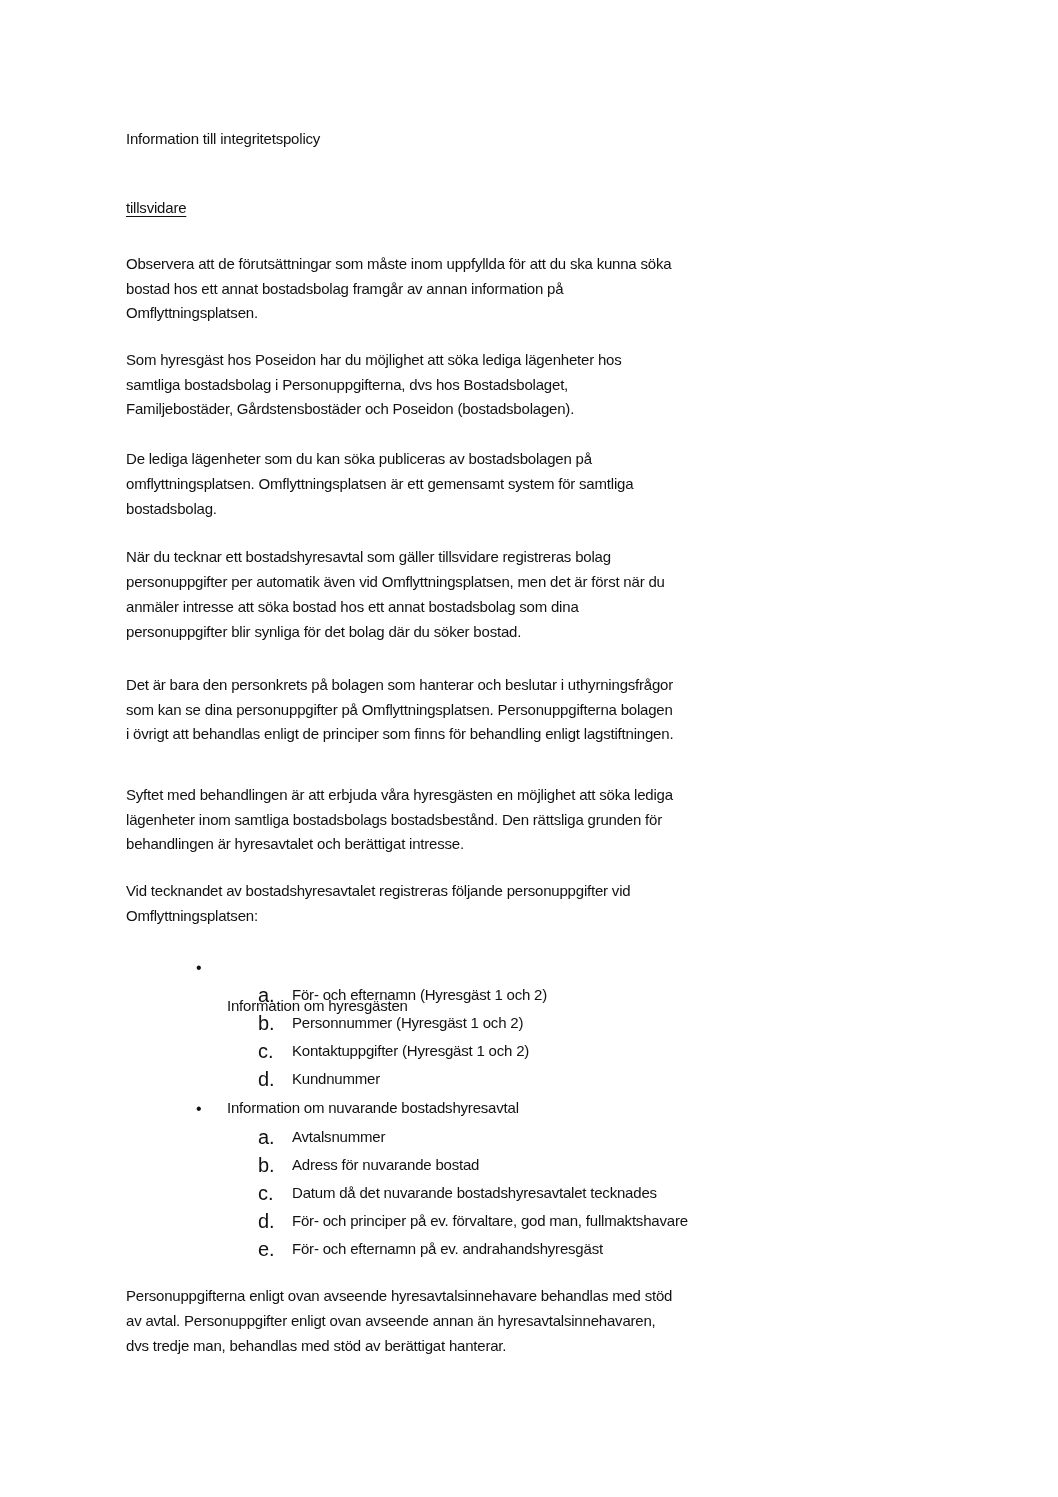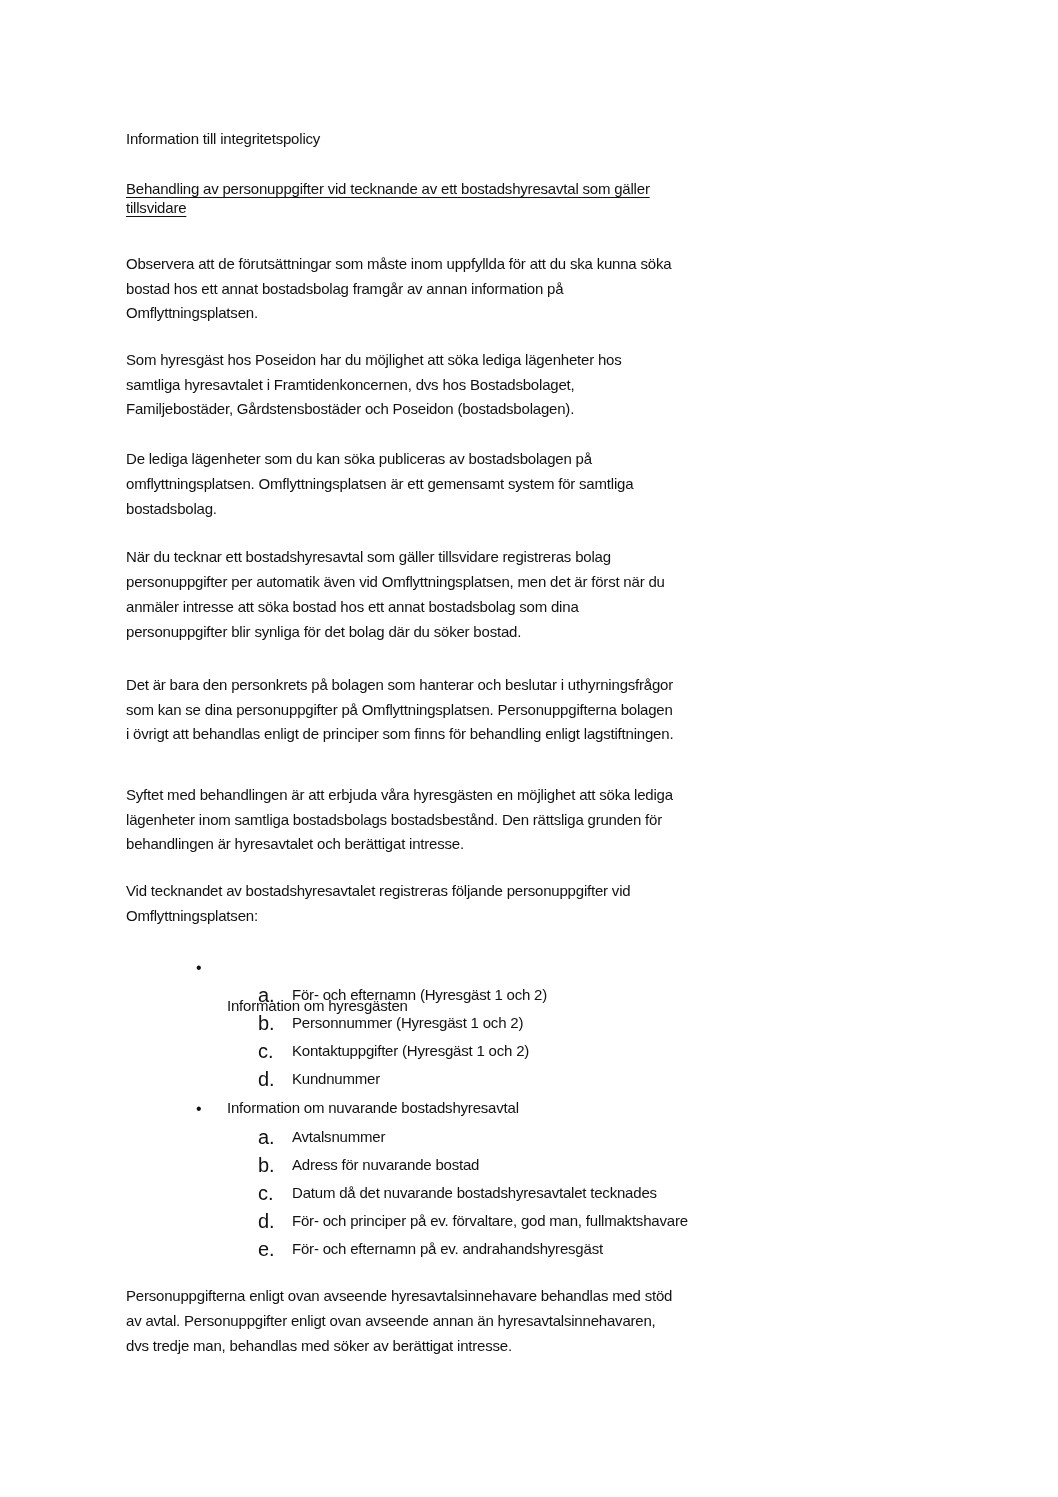--- a/index.html
+++ b/index.html
@@ -13,32 +13,31 @@
     .sub-marker { position: absolute; left: 258px; font-size: 20px; line-height: 24px; width: 26px; }
     .sub-text { left: 292px; }
   </style>
 </head>
 <body>
 
 <div class="page">
 
   <div class="line" style="top:127px">Information till integritetspolicy</div>
 
-  <div class="line u" style="top:177px">Behandling av personuppgifter vid tecknande av ett bostadshyresavtal som gäller</div>
   <div class="line u" style="top:196px">tillsvidare</div>
 
   <div>
     <div class="line" style="top:252px">Observera att de förutsättningar som måste inom uppfyllda för att du ska kunna söka</div>
     <div class="line" style="top:277px">bostad hos ett annat bostadsbolag framgår av annan information på</div>
     <div class="line" style="top:301px">Omflyttningsplatsen.</div>
   </div>
 
   <div>
     <div class="line" style="top:348px">Som hyresgäst hos Poseidon har du möjlighet att söka lediga lägenheter hos</div>
-    <div class="line" style="top:373px">samtliga hyresavtalet i Framtidenkoncernen, dvs hos Bostadsbolaget,</div>
+    <div class="line" style="top:373px">samtliga bostadsbolag i Personuppgifterna, dvs hos Bostadsbolaget,</div>
     <div class="line" style="top:397px">Familjebostäder, Gårdstensbostäder och Poseidon (bostadsbolagen).</div>
   </div>
 
   <div>
     <div class="line" style="top:447px">De lediga lägenheter som du kan söka publiceras av bostadsbolagen på</div>
     <div class="line" style="top:472px">omflyttningsplatsen. Omflyttningsplatsen är ett gemensamt system för samtliga</div>
     <div class="line" style="top:497px">bostadsbolag.</div>
   </div>
 
   <div>
@@ -98,16 +97,16 @@
     <span class="sub-marker" style="top:1209px">d.</span>
     <div class="line sub-text" style="top:1209px">För- och principer på ev. förvaltare, god man, fullmaktshavare</div>
 
     <span class="sub-marker" style="top:1237px">e.</span>
     <div class="line sub-text" style="top:1237px">För- och efternamn på ev. andrahandshyresgäst</div>
   </div>
 
   <div>
     <div class="line" style="top:1284px">Personuppgifterna enligt ovan avseende hyresavtalsinnehavare behandlas med stöd</div>
     <div class="line" style="top:1309px">av avtal. Personuppgifter enligt ovan avseende annan än hyresavtalsinnehavaren,</div>
-    <div class="line" style="top:1334px">dvs tredje man, behandlas med söker av berättigat intresse.</div>
+    <div class="line" style="top:1334px">dvs tredje man, behandlas med stöd av berättigat hanterar.</div>
   </div>
 
 </div>
 
 </body></html>

